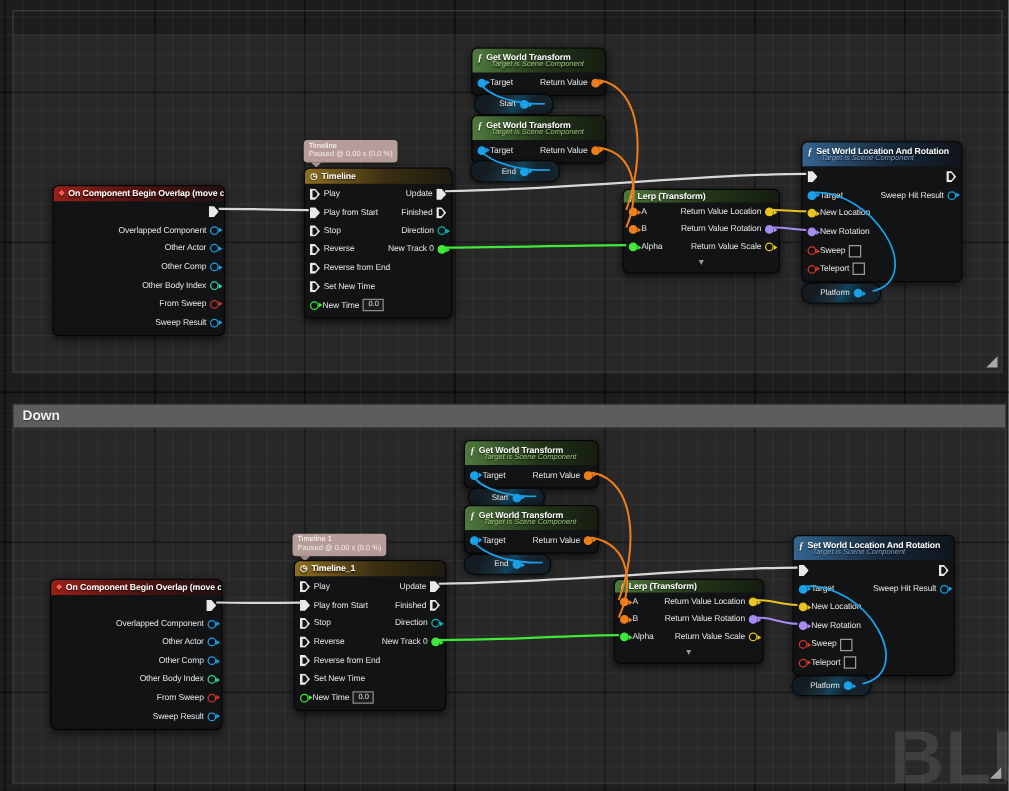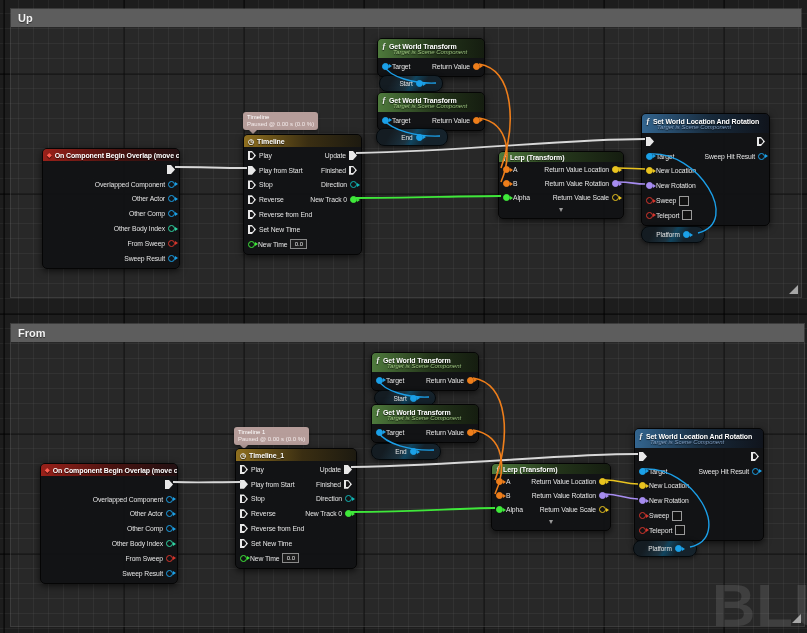--- a/index.html
+++ b/index.html
@@ -74,27 +74,26 @@
     color:rgba(255,255,255,0.11);letter-spacing:1px;white-space:nowrap;}
 </style>
 </head>
 <body>
 
 <div id="graph">
 
   <div id="wm">BLU</div>
 
   <div class="comment" style="left:10px;top:8px;width:790px;height:288px">
-    <div class="cbar">Up</div>
     <div class="cbody"></div>
     <div class="rz"></div>
   </div>
 
   <div class="comment" style="left:10px;top:323px;width:793px;height:302px">
-    <div class="cbar">From</div>
+    <div class="cbar">Down</div>
     <div class="cbody"></div>
     <div class="rz"></div>
   </div>
 
   <div class="node" style="left:42px;top:148px;width:136px">
     <div class="hdr hdr-ev">
       <span class="hic ev-ic">◆</span>
       <span class="htxt">On Component Begin Overlap (move cue2)</span>
 
     </div>

